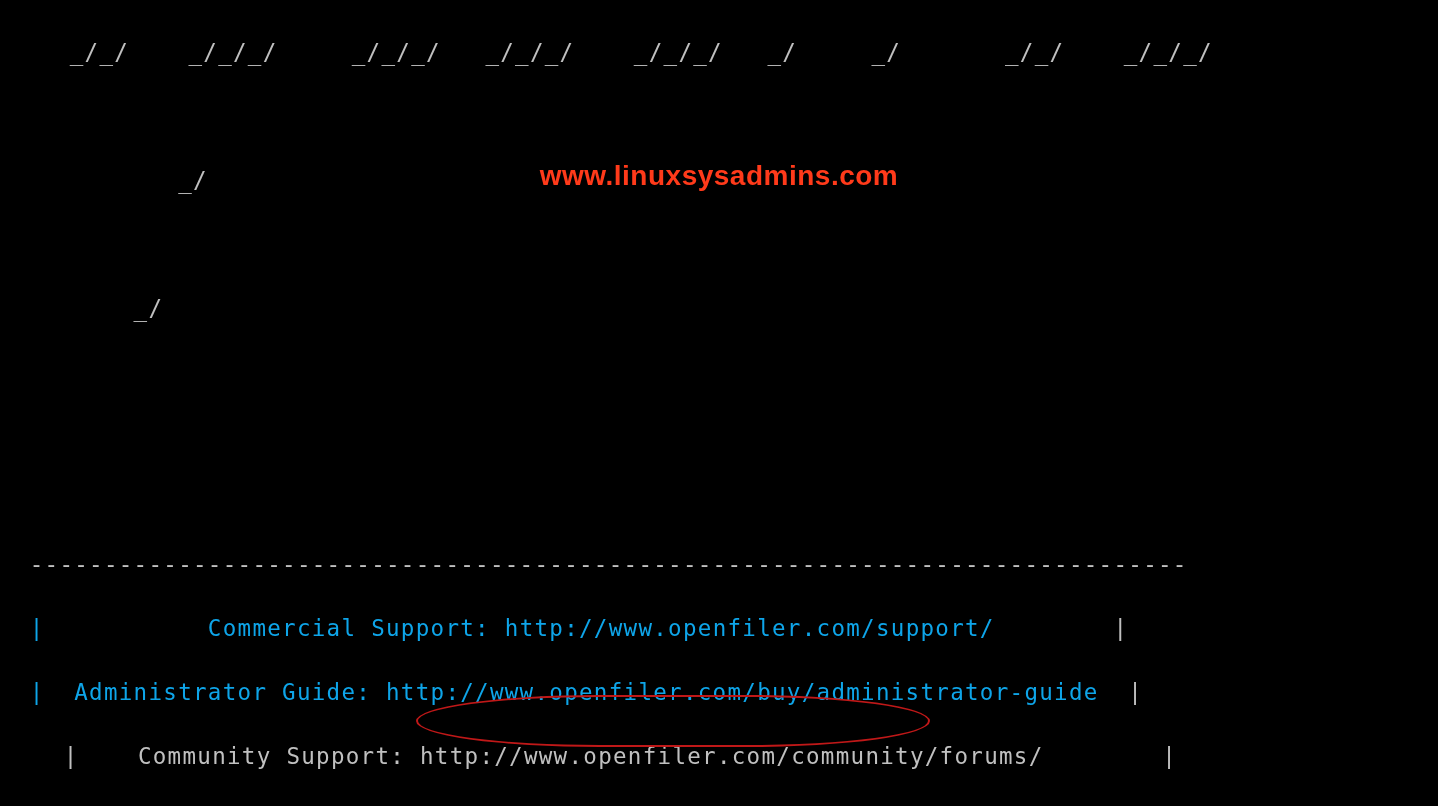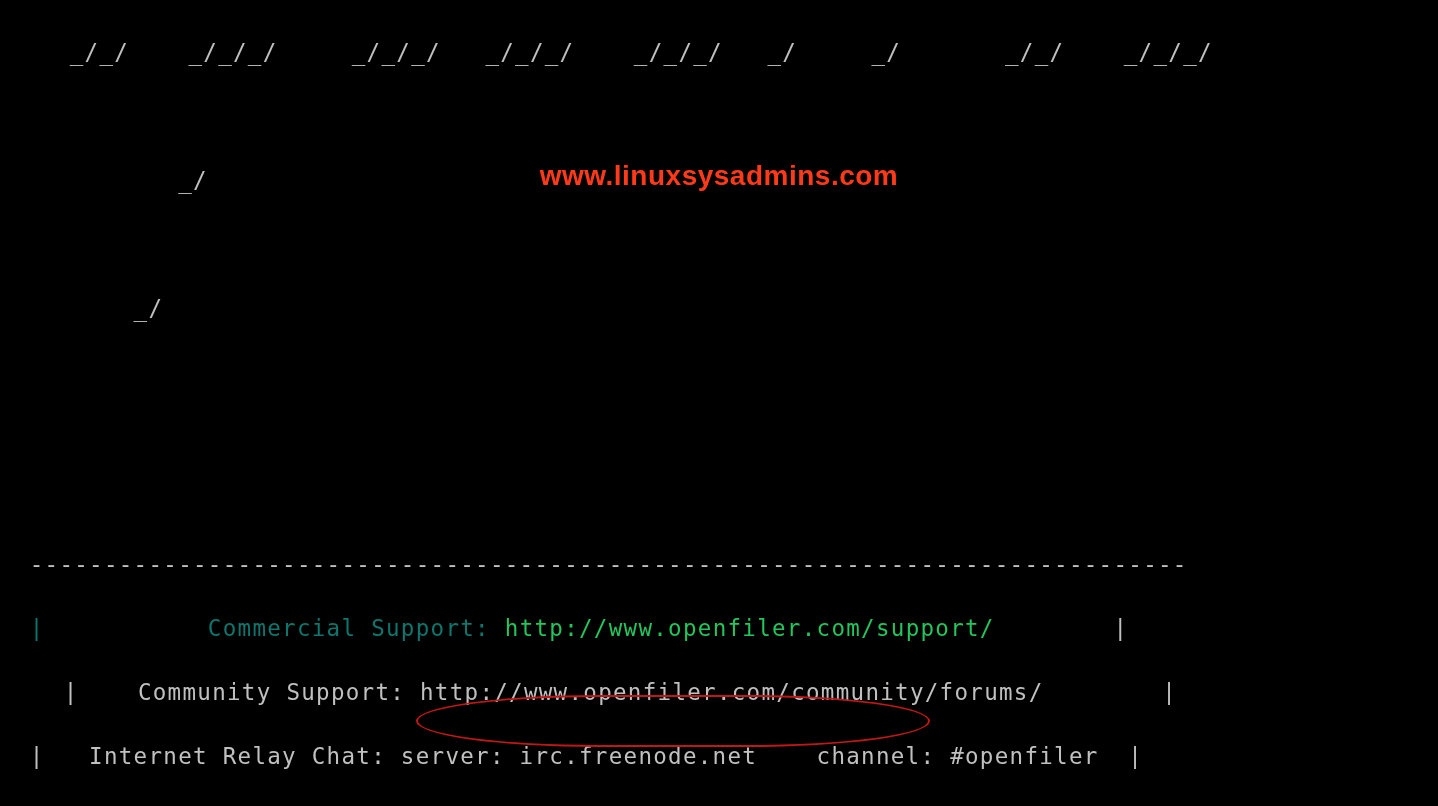--- a/index.html
+++ b/index.html
@@ -14,22 +14,22 @@
     font-family: "DejaVu Sans Mono", "Liberation Mono", "Courier New", monospace;
     font-size: 22.5px;
     line-height: 32px;
     letter-spacing: 1.3px;
     color: #c8c8c8;
     white-space: pre;
     position: relative;
     padding-top: 4px;
   }
   .gray   { color: #c0c0c0; }
-  .green  { color: #0f766e; }
-  .teal   { color: #22c55e; margin-top: 16px; }
+  .green  { color: #0ea5e9; }
+  .teal   { color: #0ea5e9; margin-top: 16px; }
   .watermark {
     position: absolute;
     top: 160px;
     left: 0;
     width: 100%;
     text-align: center;
     color: #ff3a1a;
     font-family: "Comic Sans MS", "Segoe Script", cursive, sans-serif;
     font-size: 28px;
     font-weight: bold;
@@ -50,20 +50,21 @@
 <span class="gray" style="display: block; margin-left: 40px;">  _/_/    _/_/_/     _/_/_/   _/_/_/    _/_/_/   _/     _/       _/_/    _/_/_/</span>
 <span style="display: block;"> </span>
 <span class="gray" style="display: block;">            _/</span>
 <span style="display: block;"> </span>
 <span class="gray" style="display: block;">         _/</span>
 <span style="display: block;"> </span>
 <span style="display: block;"> </span>
 <span style="display: block;"> </span>
 <span class="gray" style="display: block;">  ------------------------------------------------------------------------------</span>
 <span style="display: block;"><span class="green">  |           Commercial Support: </span><span class="teal">http://www.openfiler.com/support/        </span><span class="gray">|</span></span>
+<span style="display: block;"><span class="green">  |  Administrator Guide: </span><span class="teal">http://www.openfiler.com/buy/administrator-guide  </span><span class="gray">|</span></span>
 <span style="display: block; margin-left: 34px;"><span class="gray">  |    Community Support: </span><span class="gray">http://www.openfiler.com/community/forums/        </span><span class="gray">|</span></span>
 <span class="gray" style="display: block;">  |   Internet Relay Chat: server: irc.freenode.net    channel: #openfiler  |</span>
 
 
 
 
 
 
 
 

